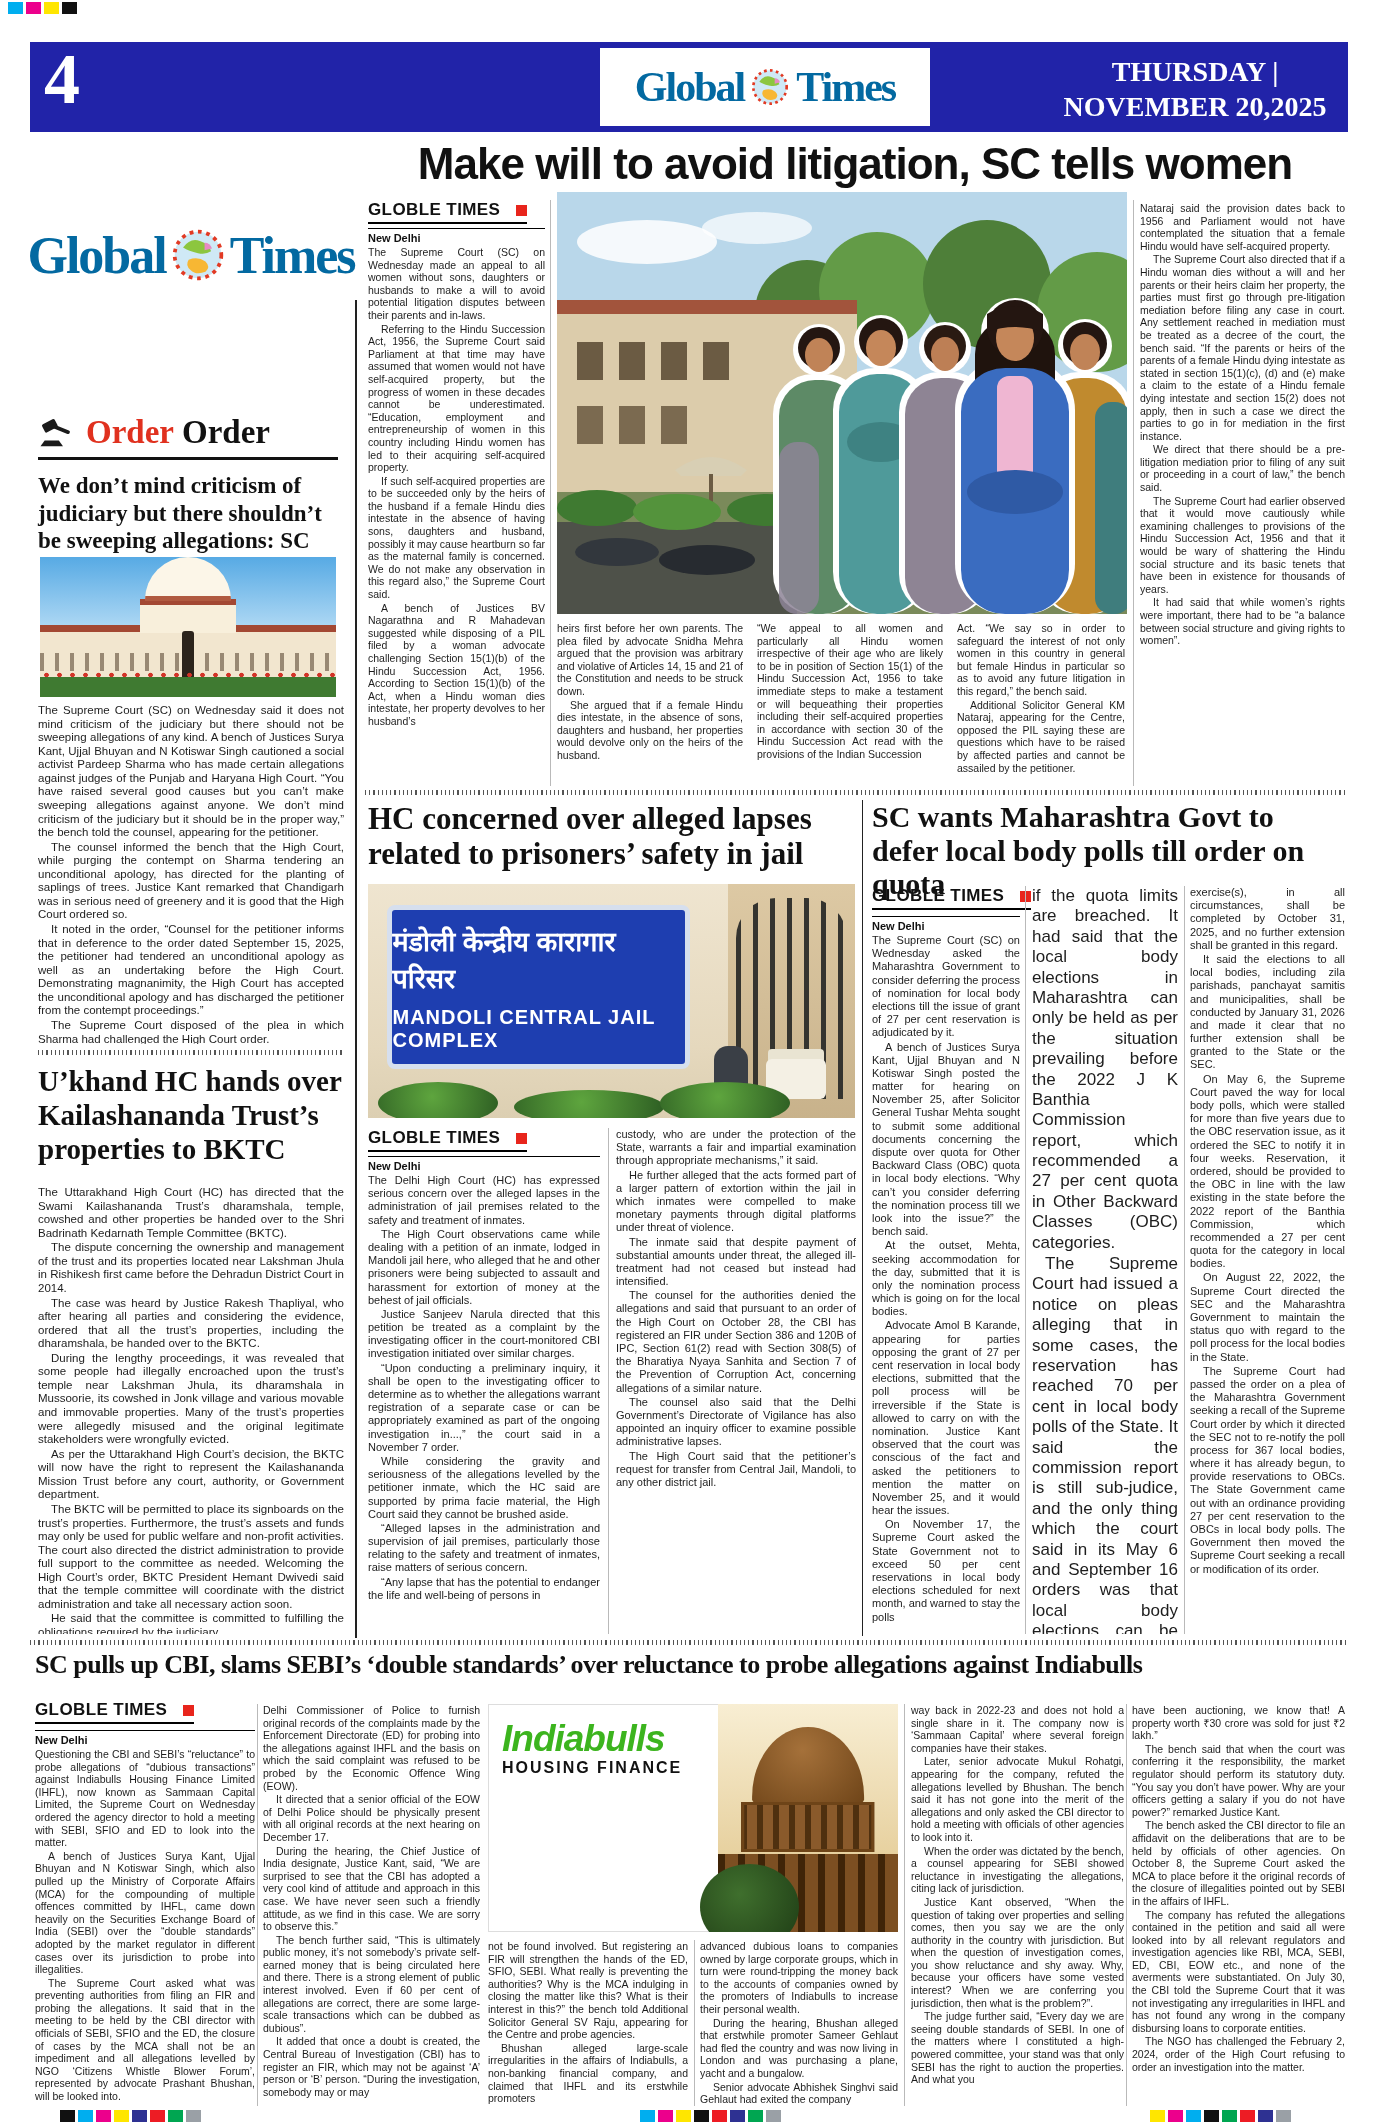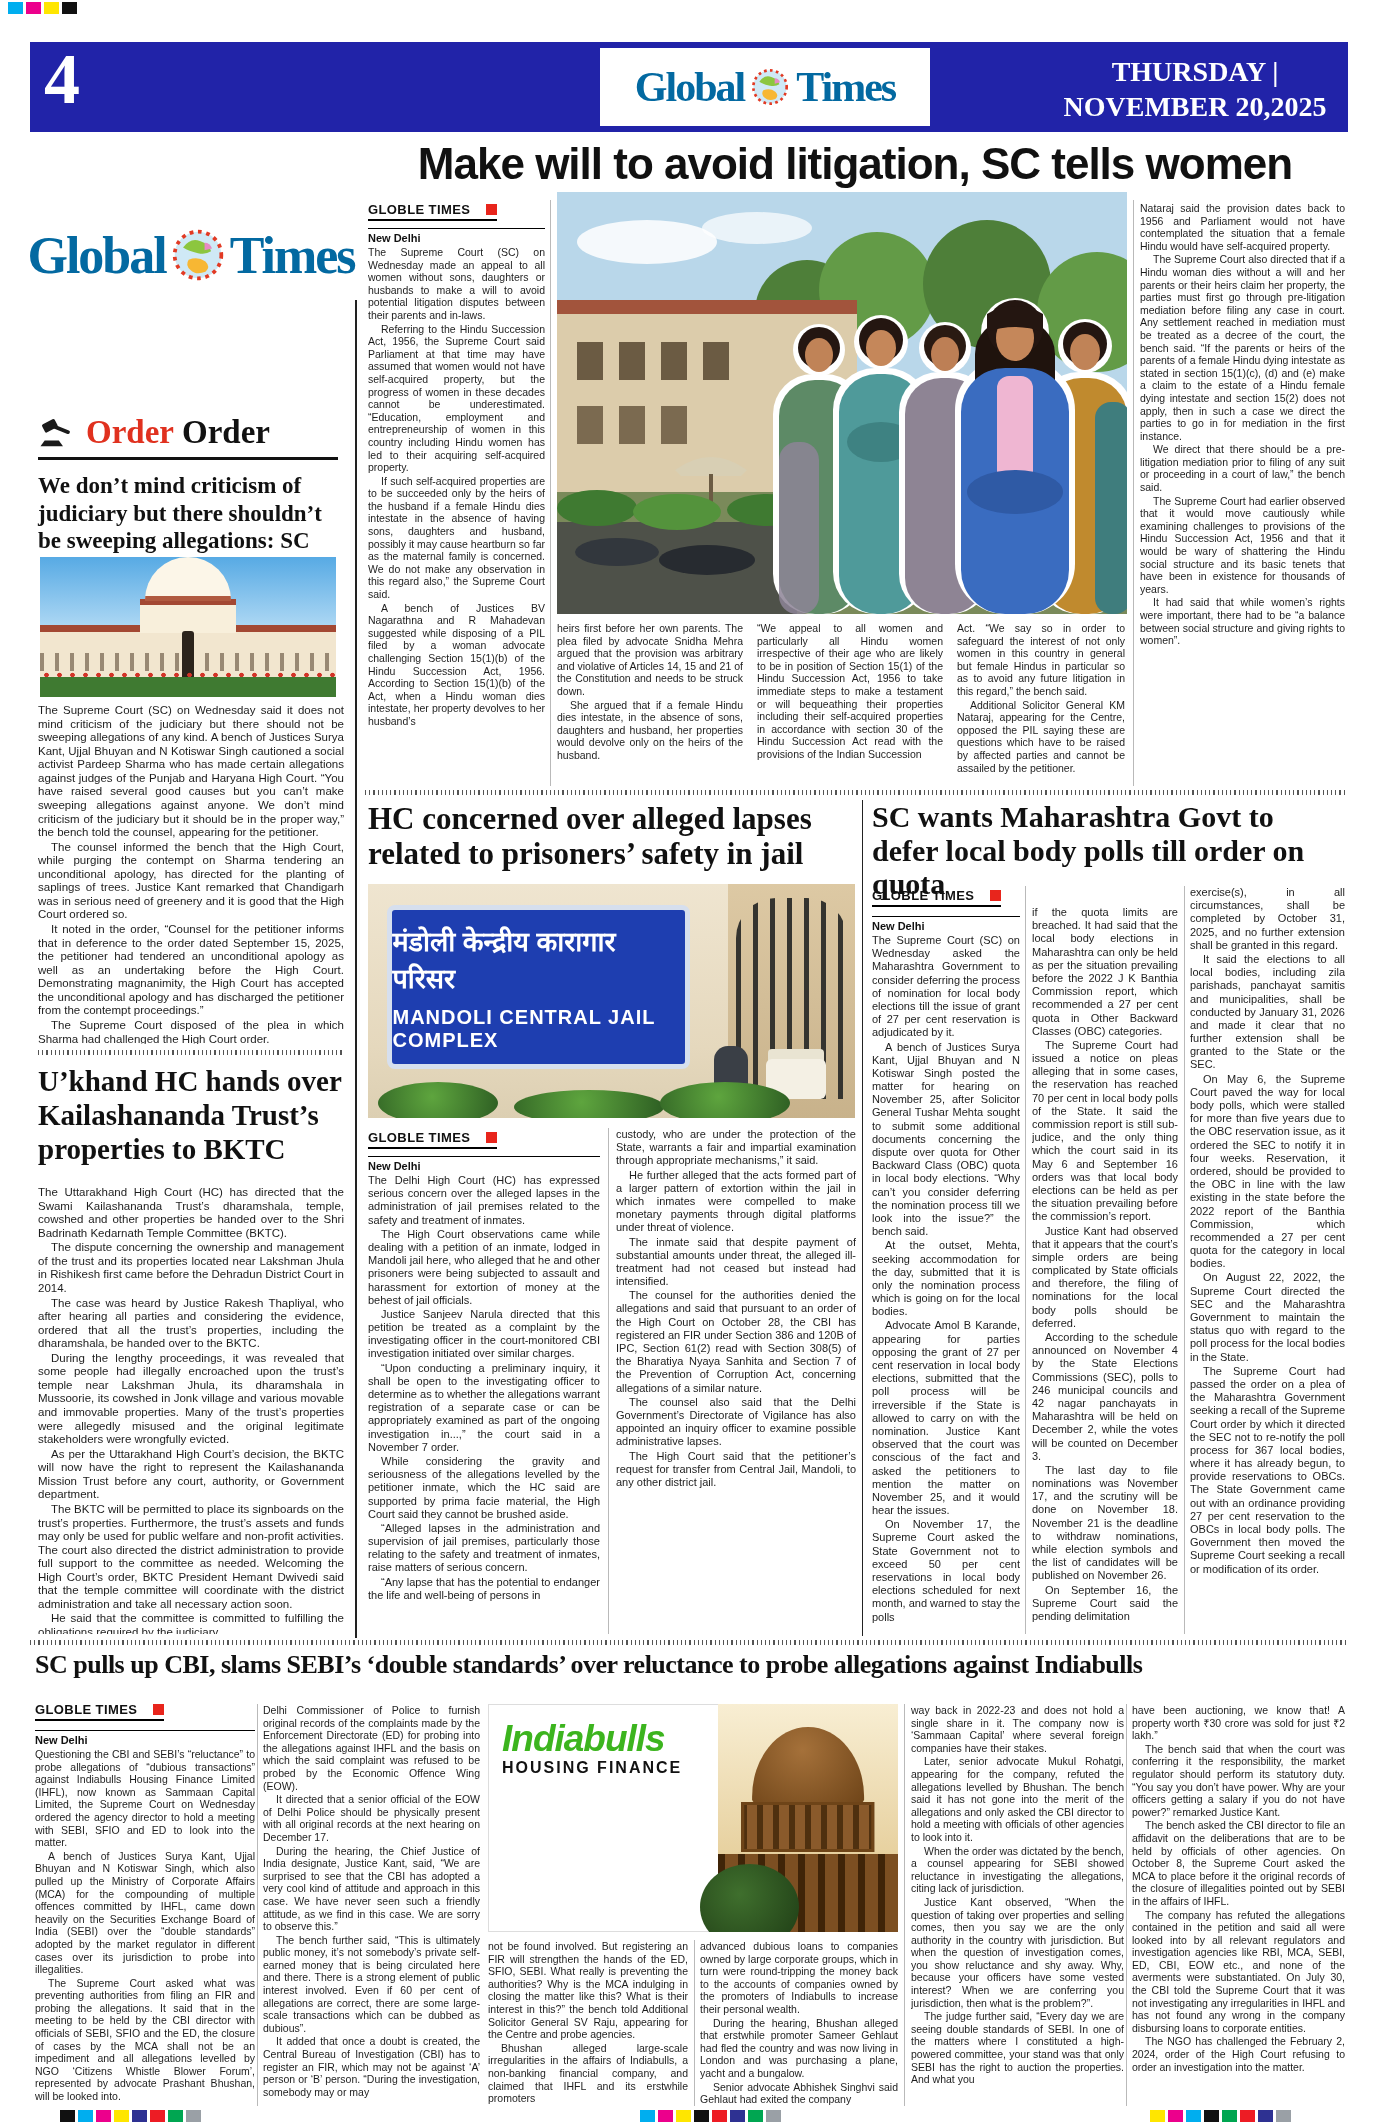--- a/index.html
+++ b/index.html
@@ -4,21 +4,21 @@
 <style>
   html,body{margin:0;padding:0}
   body{width:1378px;height:2126px;position:relative;background:#fff;color:#111;
        font-family:"Liberation Sans",sans-serif;overflow:hidden}
   .abs{position:absolute}
   .serif{font-family:"Liberation Serif",serif}
   .article{text-align:justify;overflow:hidden;color:#1d1d1d}
   .article p{margin:0 0 1px 0;text-indent:13px}
   .article p:first-child{text-indent:0}
   .byline{display:inline-flex;align-items:center;gap:16px;border-bottom:2px solid #000;
-          padding-bottom:2px;font-weight:bold;font-size:13px;letter-spacing:.4px}
+          padding-bottom:2px;font-weight:bold;font-size:17px;letter-spacing:.4px}
   .byline .sq{width:11px;height:11px;background:#e8251c;display:inline-block}
   .dateline{border-top:1.5px solid #000;padding-top:3px;font-size:11px;font-weight:bold}
   .dotted{height:5px;background-image:repeating-linear-gradient(90deg,#555 0 1.2px,transparent 1.2px 4.2px)}
   .vrule{width:1px;background:#b9b9b9}
   .vrule-dark{width:2px;background:#222}
   .hl-sans{font-weight:bold;letter-spacing:-1px;line-height:1.02}
   .hl-serif{font-family:"Liberation Serif",serif;font-weight:bold;line-height:1.12}
   .regrow{display:flex;gap:3px}
   .regrow span{width:15px;height:12px;display:inline-block}
   .c1{background:#00aeef}.c2{background:#ec008c}.c3{background:#ffe600}.c4{background:#111}
@@ -330,21 +330,21 @@
     </span>
 </div>
 <div class="abs dateline" style="left:872px;top:916px;width:148px">New Delhi</div>
 <div class="abs article" style="left:872px;top:934px;width:148px;height:700px;font-size:11px;line-height:1.2">
     <p>The Supreme Court (SC) on Wednesday asked the Maharashtra Government to consider deferring the process of nomination for local body elections till the issue of grant of 27 per cent reservation is adjudicated by it.</p>
     <p>A bench of Justices Surya Kant, Ujjal Bhuyan and N Kotiswar Singh posted the matter for hearing on November 25, after Solicitor General Tushar Mehta sought to submit some additional documents concerning the dispute over quota for Other Backward Class (OBC) quota in local body elections. “Why can’t you consider deferring the nomination process till we look into the issue?” the bench said.</p>
     <p>At the outset, Mehta, seeking accommodation for the day, submitted that it is only the nomination process which is going on for the local bodies.</p>
     <p>Advocate Amol B Karande, appearing for parties opposing the grant of 27 per cent reservation in local body elections, submitted that the poll process will be irreversible if the State is allowed to carry on with the nomination. Justice Kant observed that the court was conscious of the fact and asked the petitioners to mention the matter on November 25, and it would hear the issues.</p>
     <p>On November 17, the Supreme Court asked the State Government not to exceed 50 per cent reservations in local body elections scheduled for next month, and warned to stay the polls</p>
   </div>
-<div class="abs article" style="left:1032px;top:906px;width:146px;height:748px;font-size:11px;line-height:1.2">
+<div class="abs article" style="left:1032px;top:886px;width:146px;height:748px;font-size:17px;line-height:1.2">
     <p>if the quota limits are breached. It had said that the local body elections in Maharashtra can only be held as per the situation prevailing before the 2022 J K Banthia Commission report, which recommended a 27 per cent quota in Other Backward Classes (OBC) categories.</p>
     <p>The Supreme Court had issued a notice on pleas alleging that in some cases, the reservation has reached 70 per cent in local body polls of the State. It said the commission report is still sub-judice, and the only thing which the court said in its May 6 and September 16 orders was that local body elections can be held as per the situation prevailing before the commission’s report.</p>
     <p>Justice Kant had observed that it appears that the court’s simple orders are being complicated by State officials and therefore, the filing of nominations for the local body polls should be deferred.</p>
     <p>According to the schedule announced on November 4 by the State Elections Commissions (SEC), polls to 246 municipal councils and 42 nagar panchayats in Maharashtra will be held on December 2, while the votes will be counted on December 3.</p>
     <p>The last day to file nominations was November 17, and the scrutiny will be done on November 18. November 21 is the deadline to withdraw nominations, while election symbols and the list of candidates will be published on November 26.</p>
     <p>On September 16, the Supreme Court said the pending delimitation</p>
   </div>
 <div class="abs article" style="left:1190px;top:886px;width:155px;height:748px;font-size:11px;line-height:1.2">
     <p>exercise(s), in all circumstances, shall be completed by October 31, 2025, and no further extension shall be granted in this regard.</p>
     <p>It said the elections to all local bodies, including zila parishads, panchayat samitis and municipalities, shall be conducted by January 31, 2026 and made it clear that no further extension shall be granted to the State or the SEC.</p>

